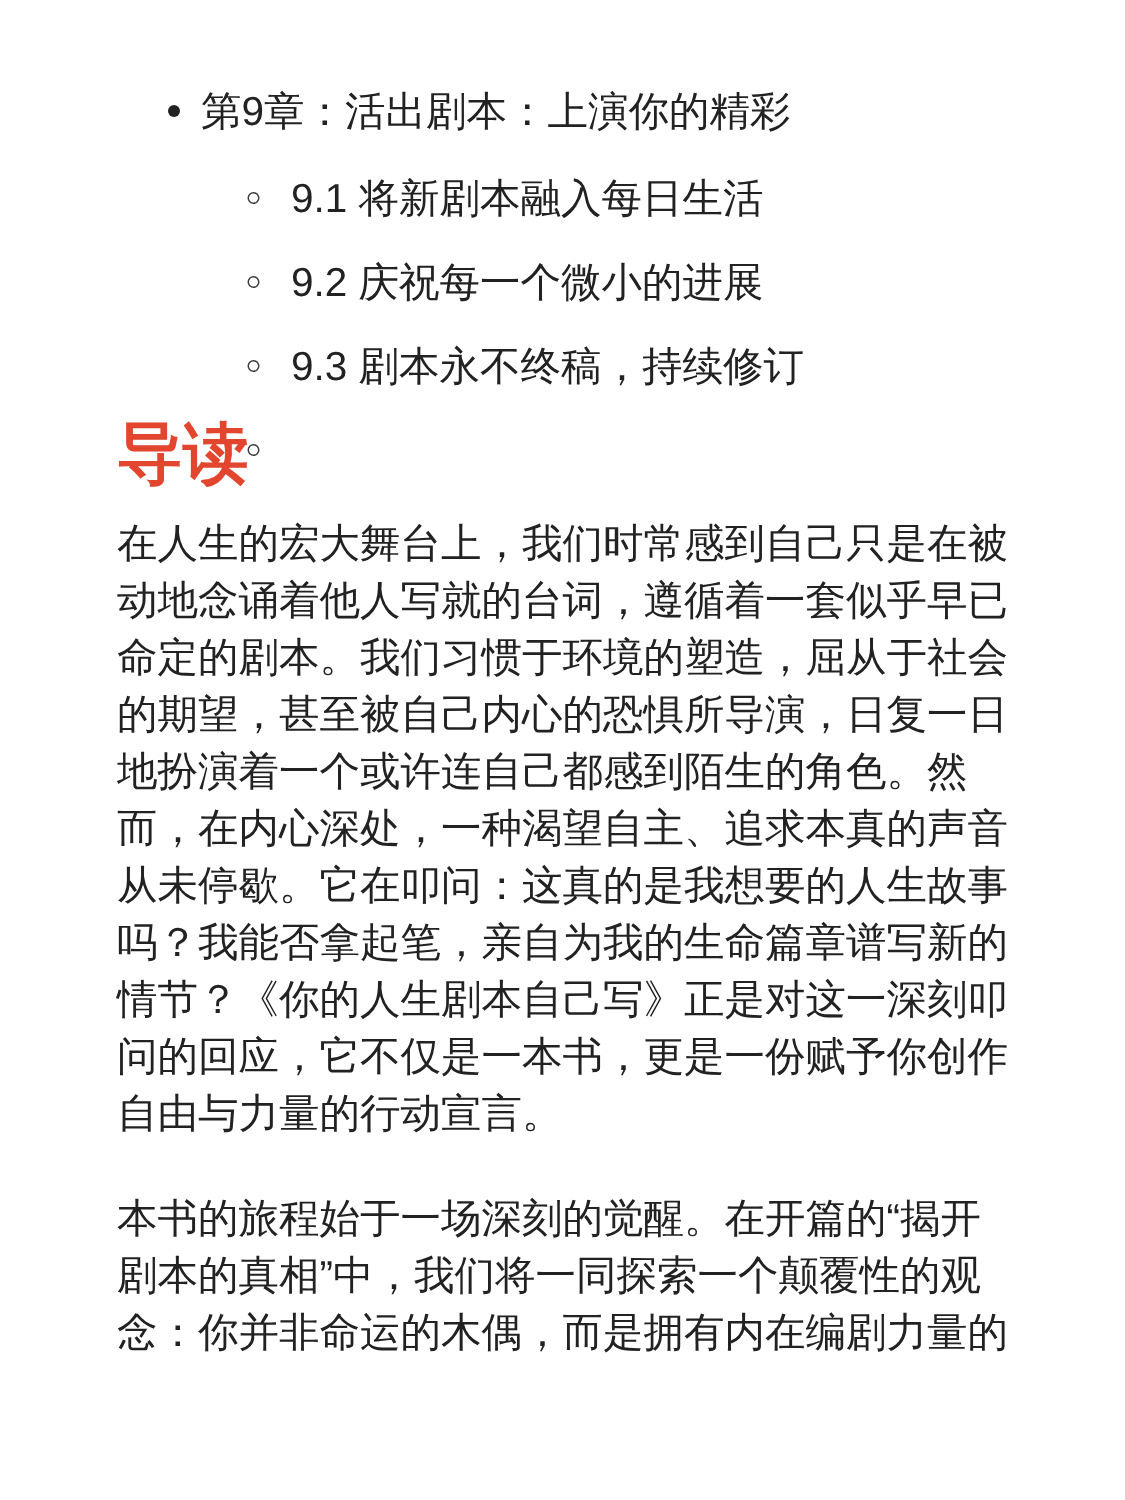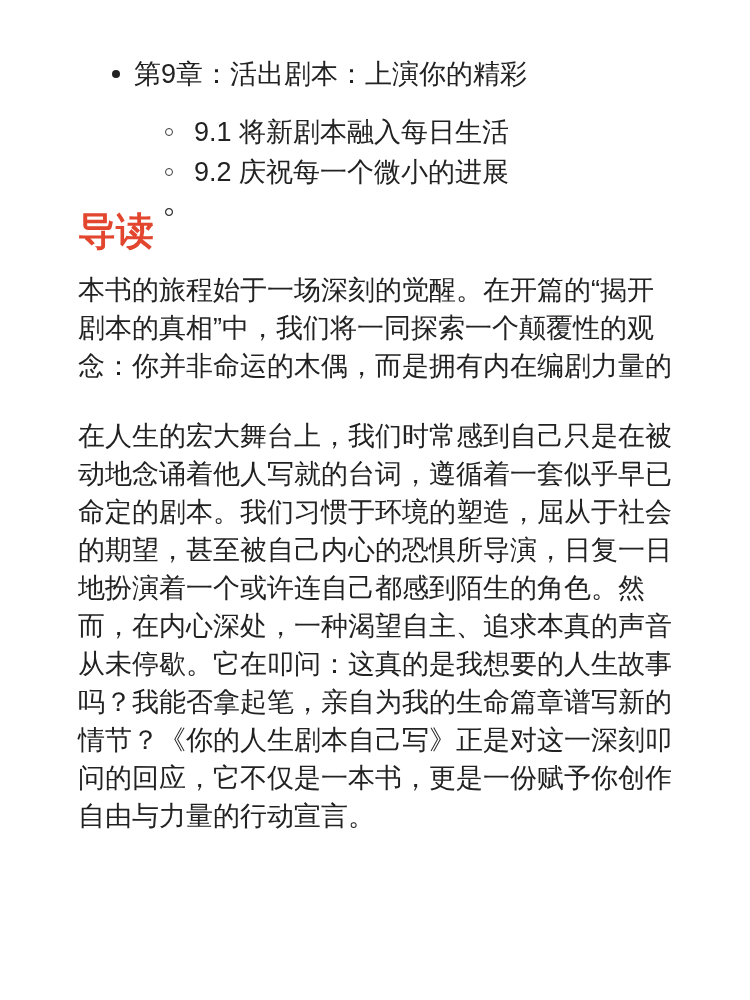--- a/index.html
+++ b/index.html
@@ -16,37 +16,37 @@
     height: 1000px;
     padding: 55px 76px 0 78px;
     color: #222222;
     font-size: 27px;
     line-height: 38px;
   }
   
   .toc { list-style: none; margin: 0; padding: 0; }
   .toc-item { position: relative; }
   .lvl1 { padding-left: 56px; }
-  .lvl2 { padding-left: 116px; margin-top: 2px; }
+  .lvl2 { padding-left: 116px; margin-top: 18px; }
   .lvl2.first { margin-top: 20px; }
   .bullet-dot {
     position: absolute; left: 34px; top: 15px;
     width: 8px; height: 8px; border-radius: 50%;
     background: #222222;
   }
   .bullet-circle {
     position: absolute; left: 87px; top: 15px;
     width: 8px; height: 8px; border-radius: 50%;
     border: 1.5px solid #3c3c3c; box-sizing: border-box;
     background: transparent;
   }
   
   .intro-heading {
     margin: 18px 0 0 0;
-    font-size: 38px;
+    font-size: 44px;
     line-height: 44px;
     font-weight: 700;
     color: #e2462e;
   }
   
   .para {
     margin: 18px 0 0 0;
     text-align: left;
     word-break: normal;
   }
@@ -65,24 +65,25 @@
     <li class="toc-item lvl2 first">
       <span class="bullet-circle"></span>
       <span>9.1 将新剧本融入每日生活</span>
     </li>
     <li class="toc-item lvl2">
       <span class="bullet-circle"></span>
       <span>9.2 庆祝每一个微小的进展</span>
     </li>
     <li class="toc-item lvl2">
       <span class="bullet-circle"></span>
+      <span>9.3 剧本永不终稿，持续修订</span>
     </li>
     <li class="toc-item lvl2">
       <span class="bullet-circle"></span>
     </li>
   </ul>
 
   <h2 class="intro-heading">导读</h2>
 
+  <p class="para">在人生的宏大舞台上，我们时常感到自己只是在被动地念诵着他人写就的台词，遵循着一套似乎早已命定的剧本。我们习惯于环境的塑造，屈从于社会的期望，甚至被自己内心的恐惧所导演，日复一日地扮演着一个或许连自己都感到陌生的角色。然而，在内心深处，一种渴望自主、追求本真的声音从未停歇。它在叩问：这真的是我想要的人生故事吗？我能否拿起笔，亲自为我的生命篇章谱写新的情节？《你的人生剧本自己写》正是对这一深刻叩问的回应，它不仅是一本书，更是一份赋予你创作自由与力量的行动宣言。</p>
   <p class="para">本书的旅程始于一场深刻的觉醒。在开篇的“揭开剧本的真相”中，我们将一同探索一个颠覆性的观念：你并非命运的木偶，而是拥有内在编剧力量的</p>
-  <p class="para">在人生的宏大舞台上，我们时常感到自己只是在被动地念诵着他人写就的台词，遵循着一套似乎早已命定的剧本。我们习惯于环境的塑造，屈从于社会的期望，甚至被自己内心的恐惧所导演，日复一日地扮演着一个或许连自己都感到陌生的角色。然而，在内心深处，一种渴望自主、追求本真的声音从未停歇。它在叩问：这真的是我想要的人生故事吗？我能否拿起笔，亲自为我的生命篇章谱写新的情节？《你的人生剧本自己写》正是对这一深刻叩问的回应，它不仅是一本书，更是一份赋予你创作自由与力量的行动宣言。</p>
 
 </div>
 
 </body></html>

